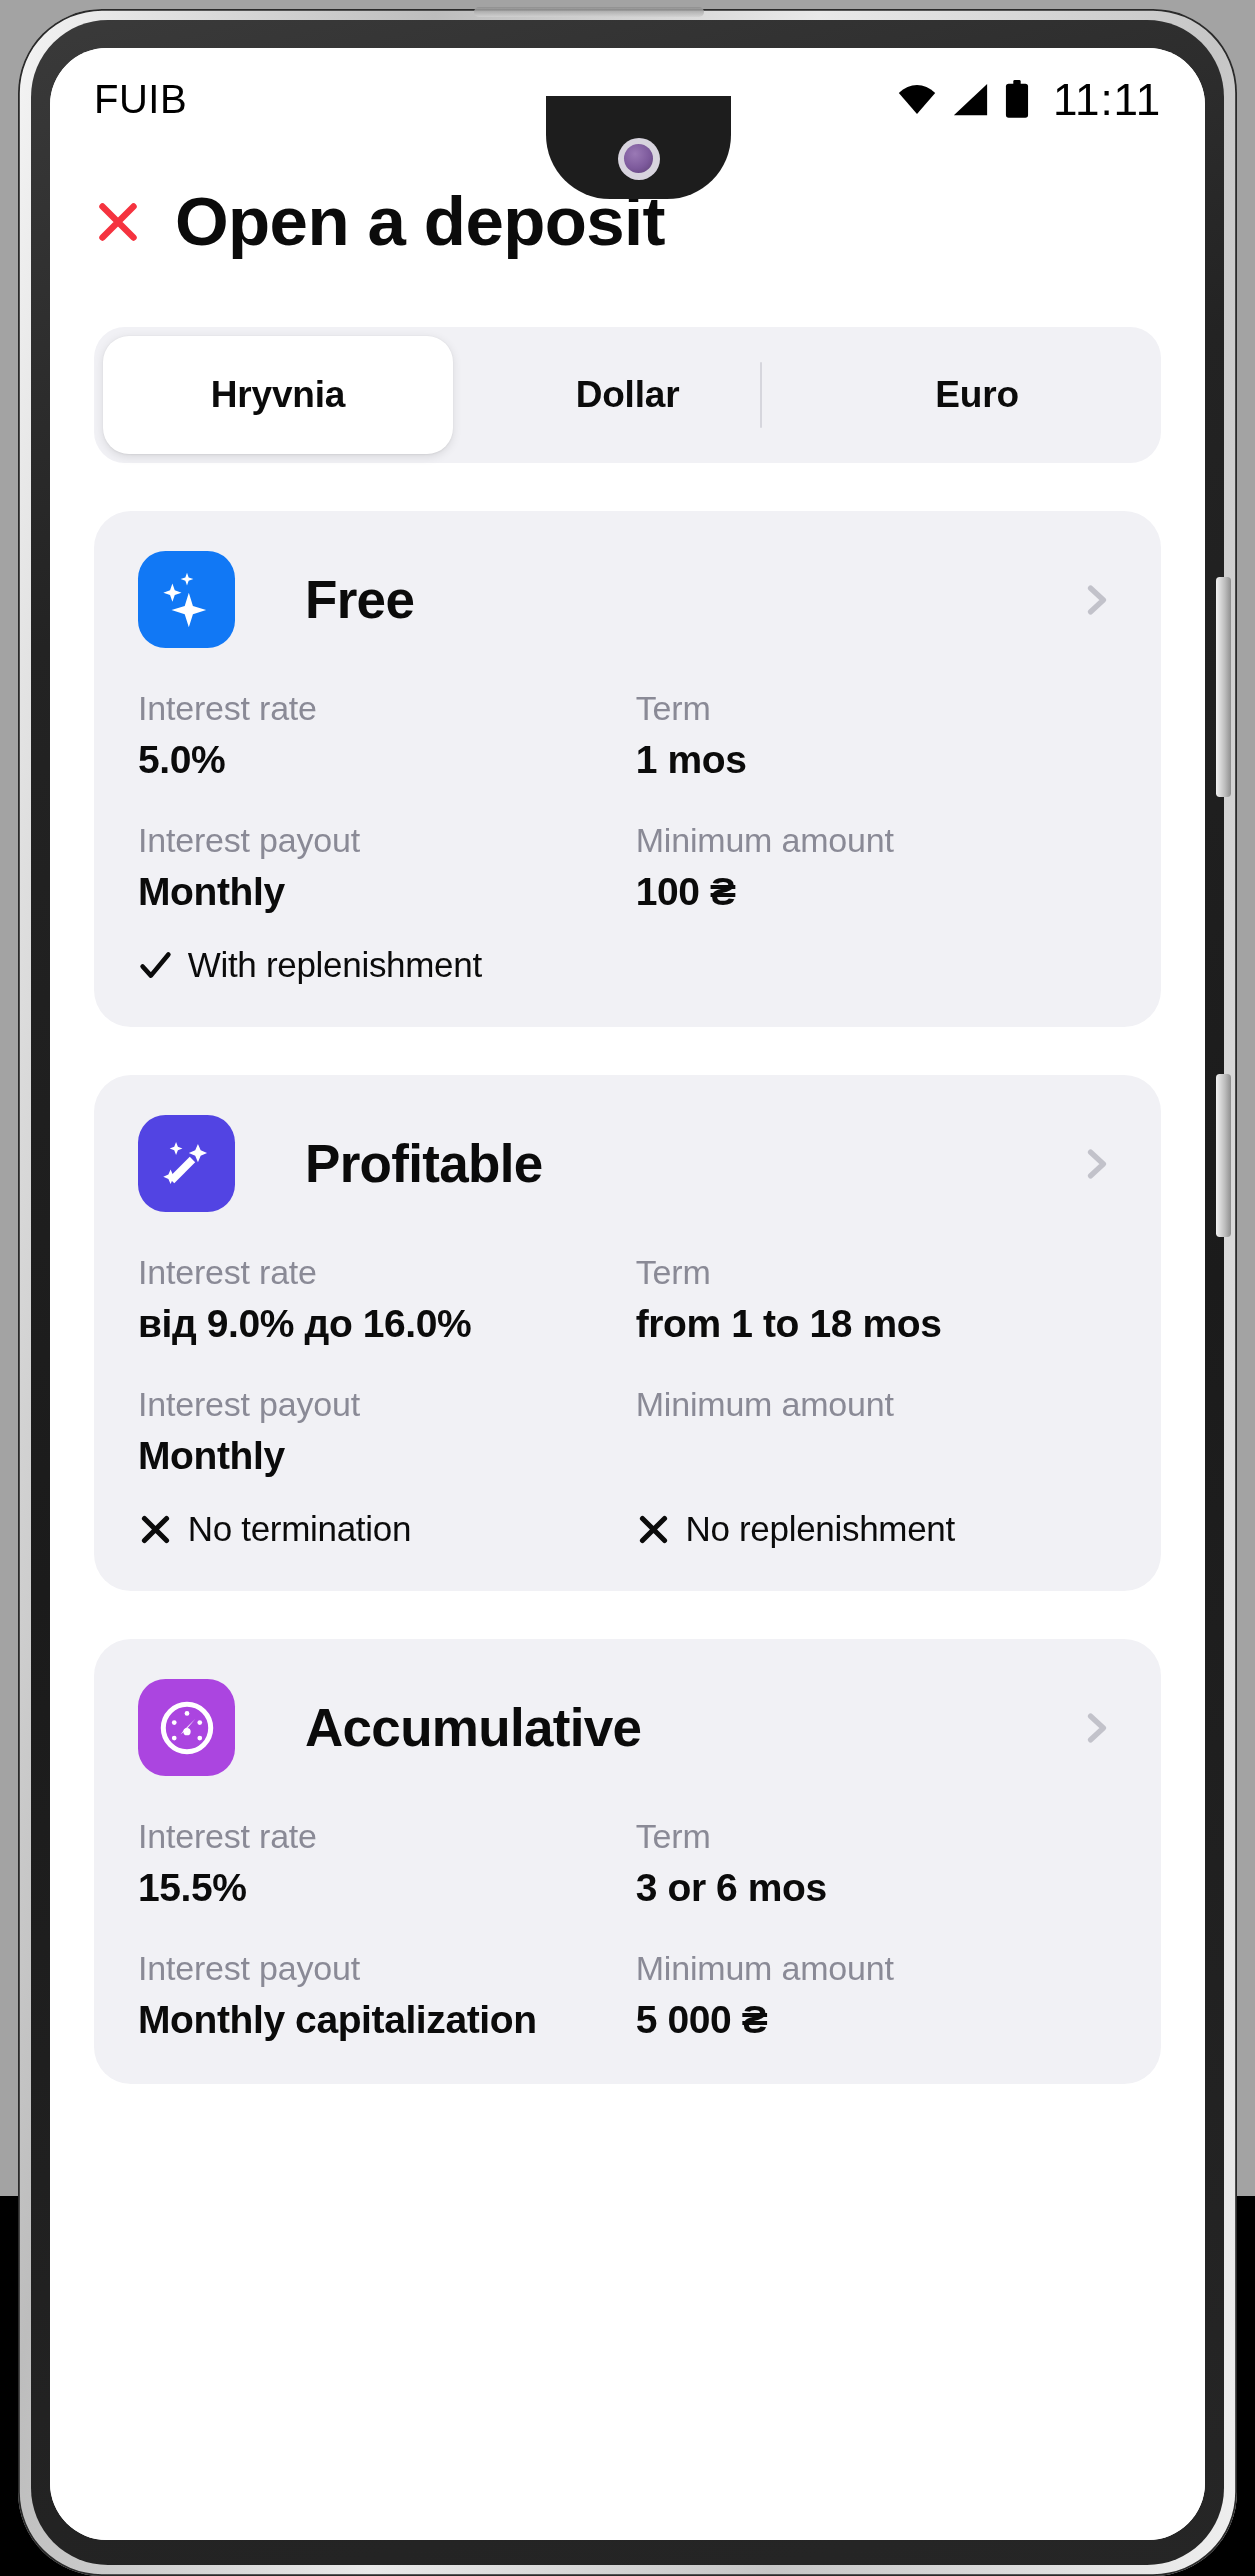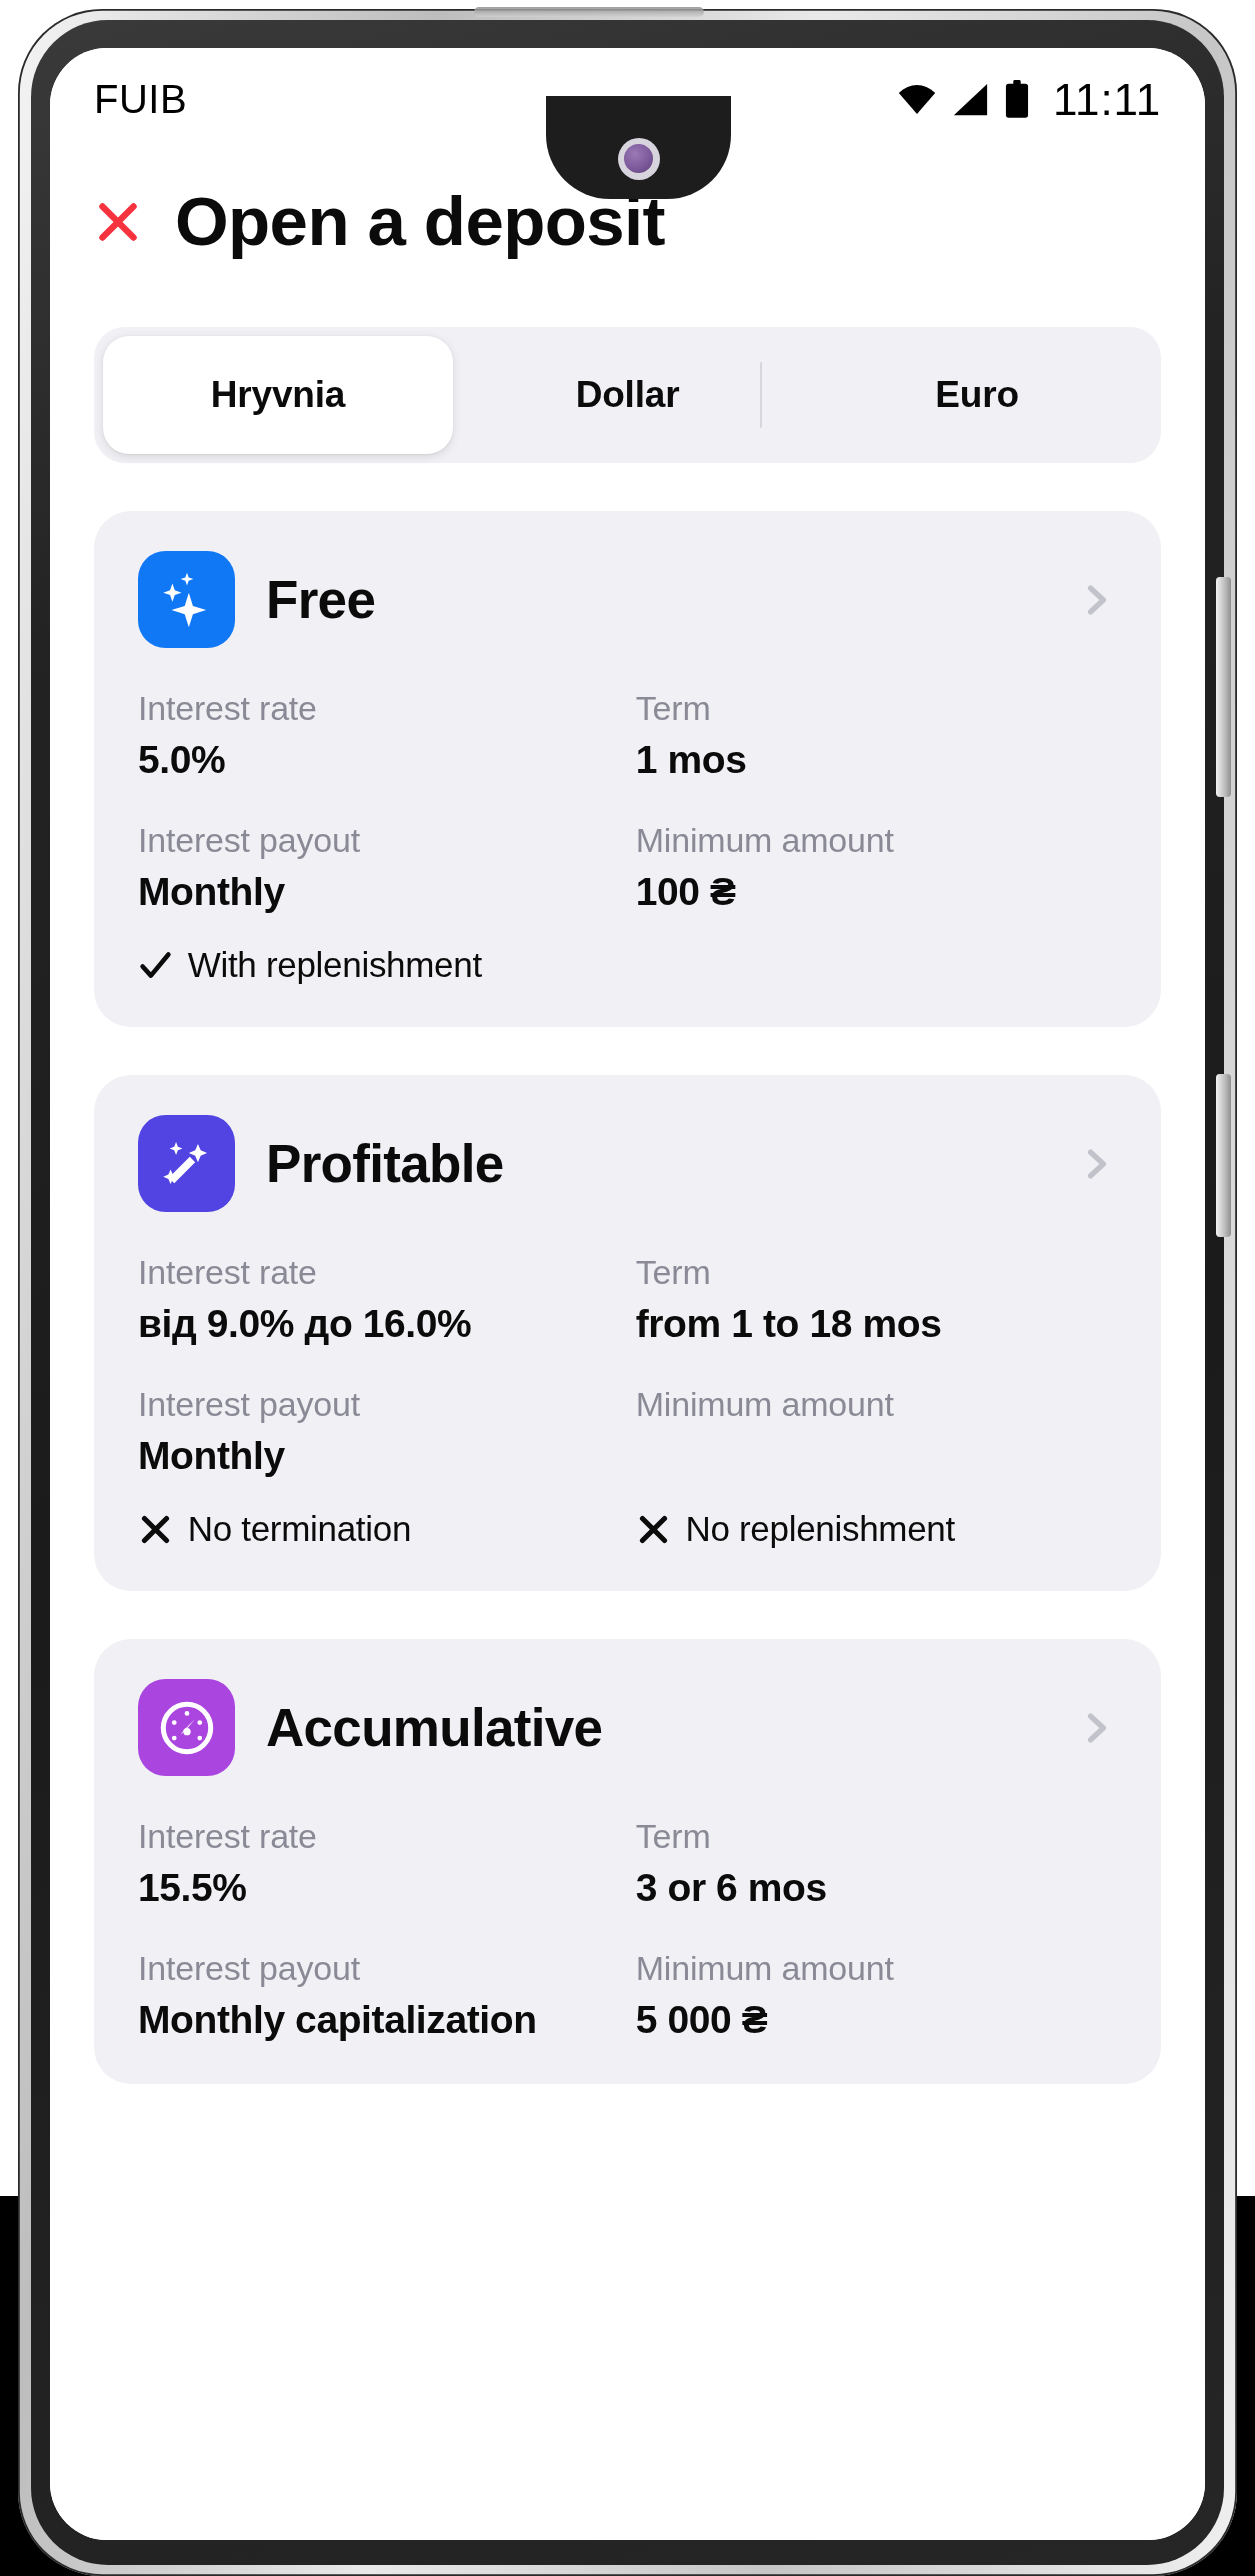--- a/index.html
+++ b/index.html
@@ -7,21 +7,21 @@
     width:1256px; height:2576px;
     background:#000;
     font-family:"Liberation Sans", sans-serif;
     overflow:hidden;
   }
 
   
   .device-stage{
     position:relative;
     width:1256px; height:2196px;
-    background:#ffffff;
+    background:#a3a3a3;
   }
   .phone-outer{
     position:absolute;
     left:18.4px; top:9.2px;
     width:1219px; height:2567px;
     border-radius:84px;
     background:linear-gradient(100deg,#f4f4f4 0%, #d9d9d9 12%, #bdbdbd 25%, #e9e9e9 48%, #c6c6c6 72%, #efefef 100%);
     box-shadow:0 0 0 1.8px #2a2a2a inset;
   }
   .phone-bezel{
@@ -216,20 +216,21 @@
     border-radius:27.5px;
     display:flex; align-items:center; justify-content:center;
     flex:0 0 auto;
   }
   .card-icon svg{ width:62px; height:62px; display:block; }
   .card-title{
     font-size:53px;
     font-weight:700;
     color:#0b0b0b;
     letter-spacing:-0.7px;
+    margin-left:39px;
   }
   .chev{
     margin-left:auto;
     width:40px; height:40px;
     flex:0 0 auto;
     cursor:pointer;
   }
   .chev svg{ width:40px; height:40px; display:block; }
 
   .grid2{

